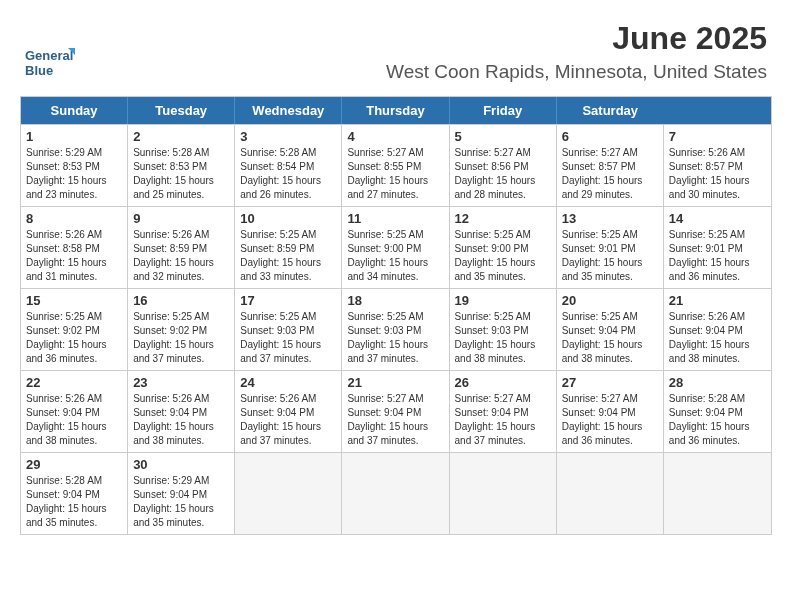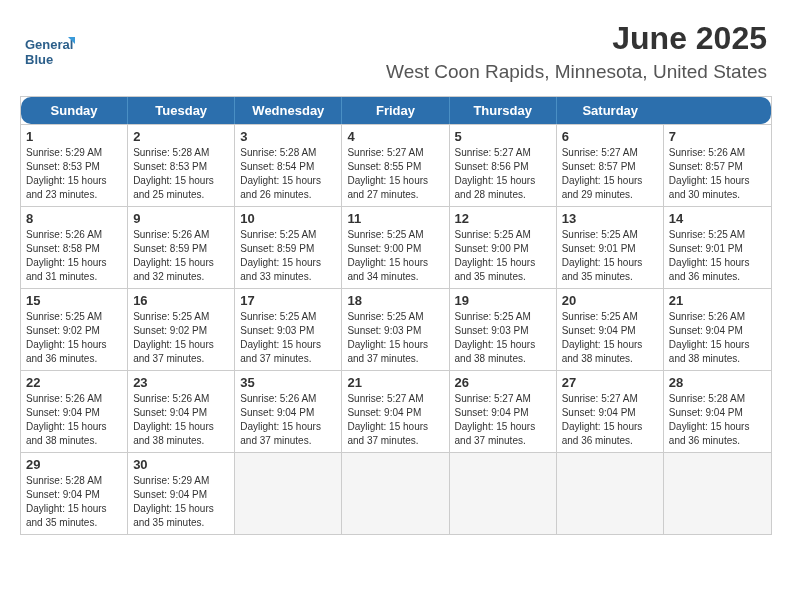--- a/index.html
+++ b/index.html
@@ -6,21 +6,21 @@
     body {
       font-family: Arial, sans-serif;
       background: #fff;
       width: 792px;
       min-height: 612px;
       padding: 10px;
     }
     .header-area {
       display: flex;
       justify-content: space-between;
-      align-items: center;
+      align-items: flex-end;
       padding: 10px 15px 5px 15px;
     }
     .logo {
       display: flex;
       align-items: center;
     }
     .title-area {
       text-align: right;
     }
     .month-title {
@@ -34,21 +34,20 @@
       margin-top: 4px;
     }
     .calendar-container {
       margin: 8px 10px;
       border: 1px solid #ccc;
     }
     .calendar-header {
       display: grid;
       grid-template-columns: repeat(7, 1fr);
       background-color: #2c6fad;
-      border-radius: 10px;
     }
     .cal-header-cell {
       color: #fff;
       text-align: center;
       padding: 6px 4px;
       font-size: 13px;
       font-weight: bold;
       border-right: 1px solid #4a8fc4;
     }
     .cal-header-cell:last-child { border-right: none; }
@@ -102,22 +101,22 @@
     <div class="month-title">June 2025</div>
     <div class="location-title">West Coon Rapids, Minnesota, United States</div>
   </div>
 </div>
 
 <div class="calendar-container">
   <div class="calendar-header">
   <div class="cal-header-cell">Sunday</div>
       <div class="cal-header-cell">Tuesday</div>
       <div class="cal-header-cell">Wednesday</div>
+      <div class="cal-header-cell">Thursday</div>
       <div class="cal-header-cell">Friday</div>
-      <div class="cal-header-cell">Thursday</div>
       <div class="cal-header-cell">Saturday</div>
     </div>
   <div class="calendar-body">
   <div class="cal-week">
         <div class="cal-cell">
           <div class="cal-day-num">1</div>
           <div class="cal-cell-text">Sunrise: 5:29 AM<br>Sunset: 8:53 PM<br>Daylight: 15 hours and 23 minutes.</div>
         </div>
         <div class="cal-cell">
           <div class="cal-day-num">2</div>
@@ -207,21 +206,21 @@
       <div class="cal-week">
         <div class="cal-cell">
           <div class="cal-day-num">22</div>
           <div class="cal-cell-text">Sunrise: 5:26 AM<br>Sunset: 9:04 PM<br>Daylight: 15 hours and 38 minutes.</div>
         </div>
         <div class="cal-cell">
           <div class="cal-day-num">23</div>
           <div class="cal-cell-text">Sunrise: 5:26 AM<br>Sunset: 9:04 PM<br>Daylight: 15 hours and 38 minutes.</div>
         </div>
         <div class="cal-cell">
-          <div class="cal-day-num">35</div>
+          <div class="cal-day-num">24</div>
           <div class="cal-cell-text">Sunrise: 5:26 AM<br>Sunset: 9:04 PM<br>Daylight: 15 hours and 37 minutes.</div>
         </div>
         <div class="cal-cell">
           <div class="cal-day-num">21</div>
           <div class="cal-cell-text">Sunrise: 5:27 AM<br>Sunset: 9:04 PM<br>Daylight: 15 hours and 37 minutes.</div>
         </div>
         <div class="cal-cell">
           <div class="cal-day-num">26</div>
           <div class="cal-cell-text">Sunrise: 5:27 AM<br>Sunset: 9:04 PM<br>Daylight: 15 hours and 37 minutes.</div>
         </div>

